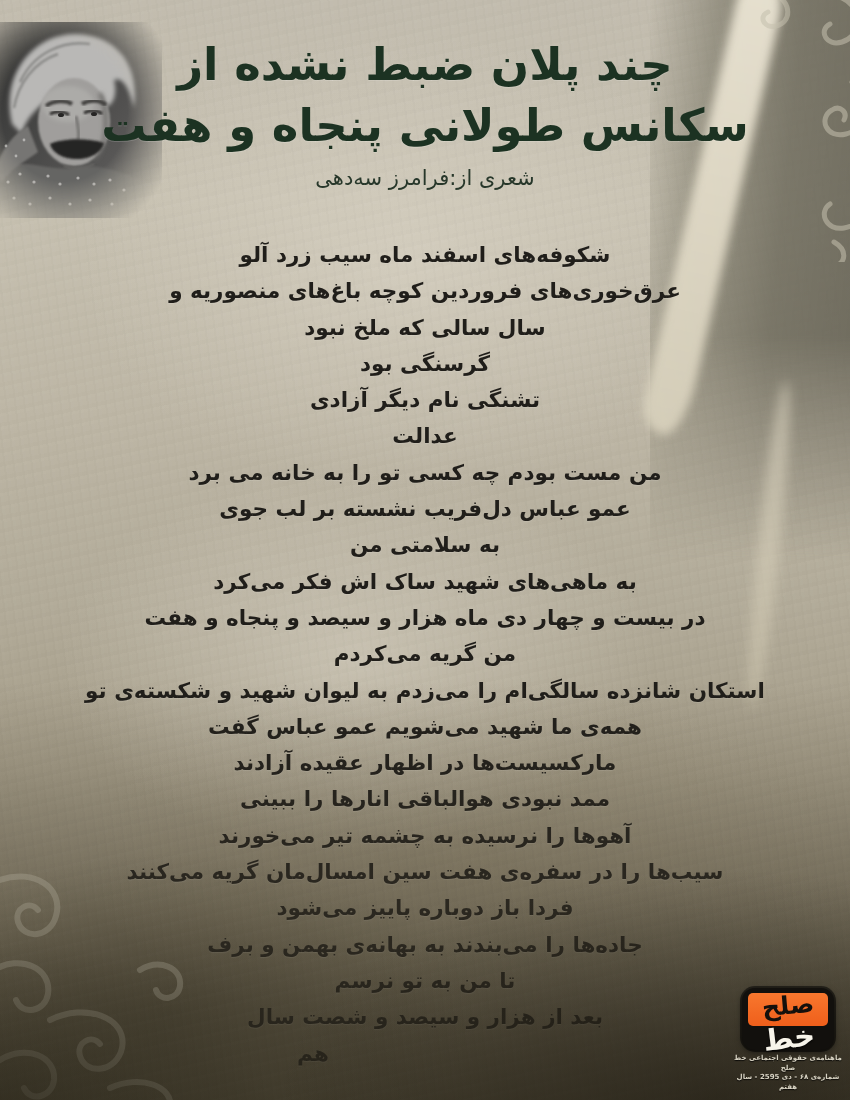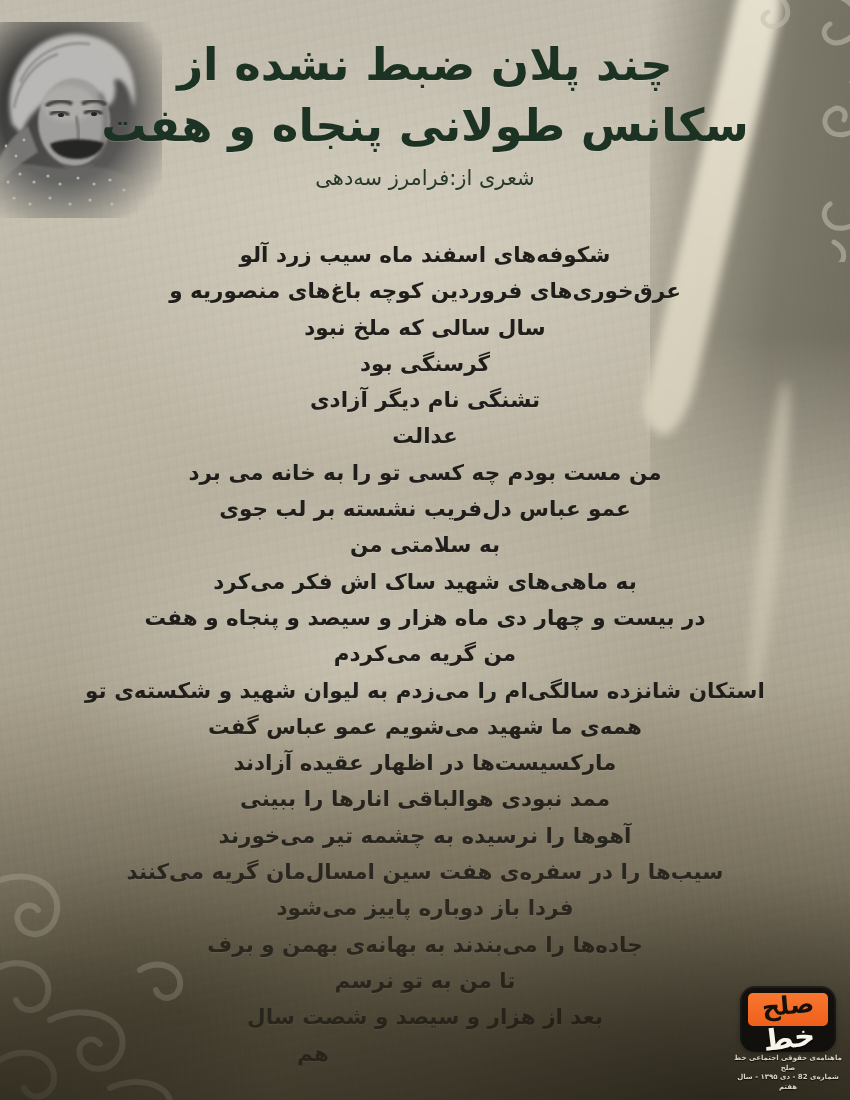--- a/index.html
+++ b/index.html
@@ -232,16 +232,16 @@
   <div class="vignette"></div>
 
   <div class="logo">
     <div class="logo-badge">
       <div class="logo-orange"></div>
       <div class="logo-word-top">صلح</div>
       <div class="logo-word-bottom">خط</div>
     </div>
     <div class="logo-caption">
       <div>ماهنامه‌ی حقوقی اجتماعی خط صلح</div>
-      <div>شماره‌ی 82 - دی ۱۳۹۵ - سال هفتم</div>
+      <div>شماره‌ی ۶۸ - دی 2595 - سال هفتم</div>
     </div>
   </div>
 </div>
 
 </body></html>

